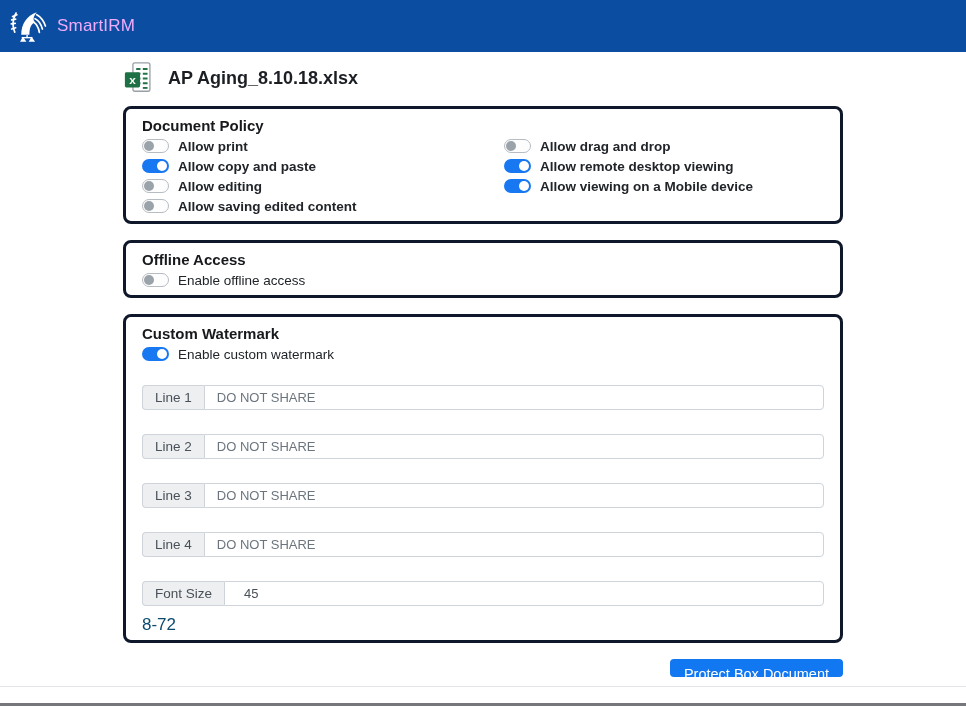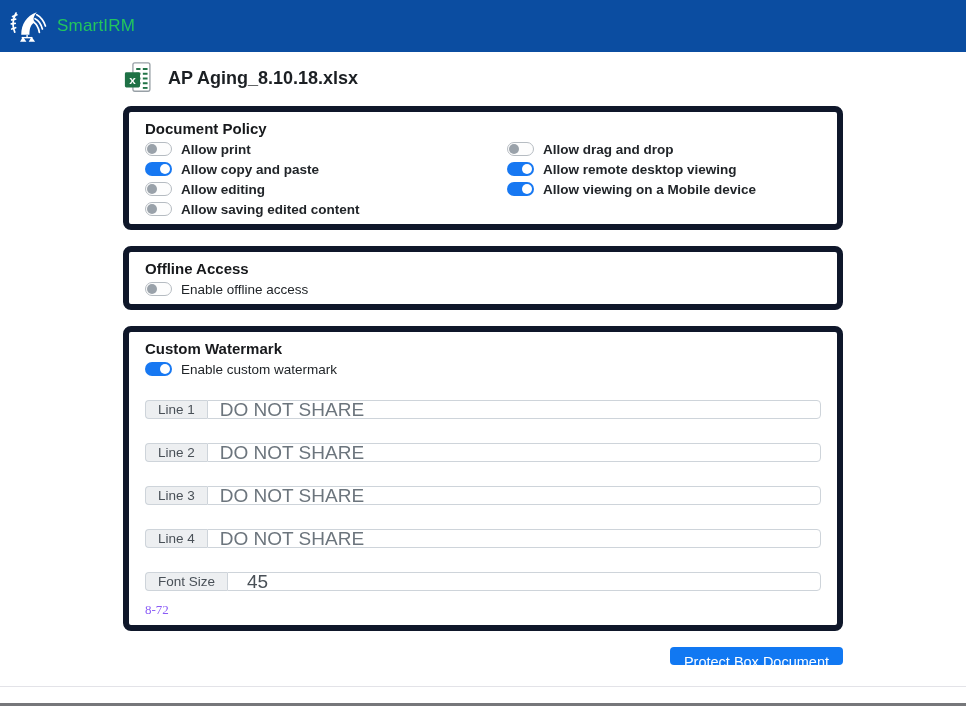--- a/index.html
+++ b/index.html
@@ -19,32 +19,32 @@
   
   .app-header{
     height:52px;
     background:var(--header-bg,#0b4da1);
     display:flex;
     align-items:center;
     padding:0 10px;
     gap:9px;
   }
   .logo-icon{width:38px;height:36px;flex:none;}
-  .app-name{color:#22c55e;font-size:17px;letter-spacing:.2px;}
+  .app-name{color:#f0abfc;font-size:17px;letter-spacing:.2px;}
   
   .container{width:720px;margin:0 auto;}
   .file-header{
     display:flex;align-items:center;gap:11px;
     margin-top:8px;margin-bottom:10px;height:36px;
   }
   .excel-icon{width:34px;height:34px;flex:none;}
   .file-title{font-size:18px;font-weight:700;color:#1b1f23;}
   
   .card{
-    border:6px solid #0f172a;
+    border:3px solid #0f172a;
     border-radius:8px;
     padding:8px 16px;
     margin-bottom:16px;
     background:#fff;
   }
   .card h2{
     font-size:15px;font-weight:700;color:#17191c;
     line-height:18px;margin-bottom:4px;
   }
   .toggle-grid{display:grid;grid-template-columns:362px 1fr;font-weight:bold;}
@@ -56,34 +56,34 @@
     width:27px;height:14px;border-radius:8px;
     position:relative;display:inline-block;flex:none;cursor:pointer;
   }
   .switch .knob{position:absolute;border-radius:50%;width:10px;height:10px;top:1px;}
   .switch.off{background:#fdfdfd;border:1px solid #b6bcc2;}
   .switch.off .knob{left:1px;top:1px;width:10px;height:10px;background:#9aa2aa;}
   .switch.on{background:var(--toggle-on,#1778f2);}
   .switch.on .knob{right:2px;top:2px;background:#fff;}
   
   .wm-inputs{margin-top:14px;}
-  .input-group{display:flex;height:19px;margin-bottom:16px;margin-top:24px;}
+  .input-group{display:flex;height:25px;margin-bottom:16px;margin-top:24px;}
   .ig-label{
     background:#edeff1;border:1px solid #ced4da;border-right:0;
     border-radius:4px 0 0 4px;display:flex;align-items:center;
     padding:0 12px;font-size:13.5px;color:#495057;white-space:nowrap;
   }
   .ig-input{
     flex:1;border:1px solid #ced4da;border-radius:0 4px 4px 0;
-    padding:0 12px;font-size:19px;font-weight:300;color:#6c757d;
+    padding:0 12px;font-size:13px;font-weight:300;color:#6c757d;
     font-family:"Liberation Sans","DejaVu Sans",sans-serif;
     background:#fff;outline:none;min-width:0;
   }
   .ig-input.dark{color:#495057;padding-left:19px;}
-  .hint{font-size:13px;color:#8b5cf6;margin-top:-4px;line-height:14px;font-family:Liberation Serif, serif;}
+  .hint{font-size:17px;color:#0c4a6e;margin-top:-4px;line-height:14px;}
   
   .actions{display:flex;justify-content:flex-end;margin-top:12px;}
   .btn-primary{
     background:var(--button-bg,#1178f2);color:#fff;border:none;
     font-size:14.5px;padding:7px 14px;border-radius:4px;cursor:pointer;
     font-family:inherit;height:18px;line-height:16px;
   }
   
   .footer-divider{position:absolute;left:0;right:0;top:686px;height:1px;background:#e3e3e8;}
   .bottom-bar{position:absolute;left:0;right:0;top:703px;height:3px;background:#76777a;}

